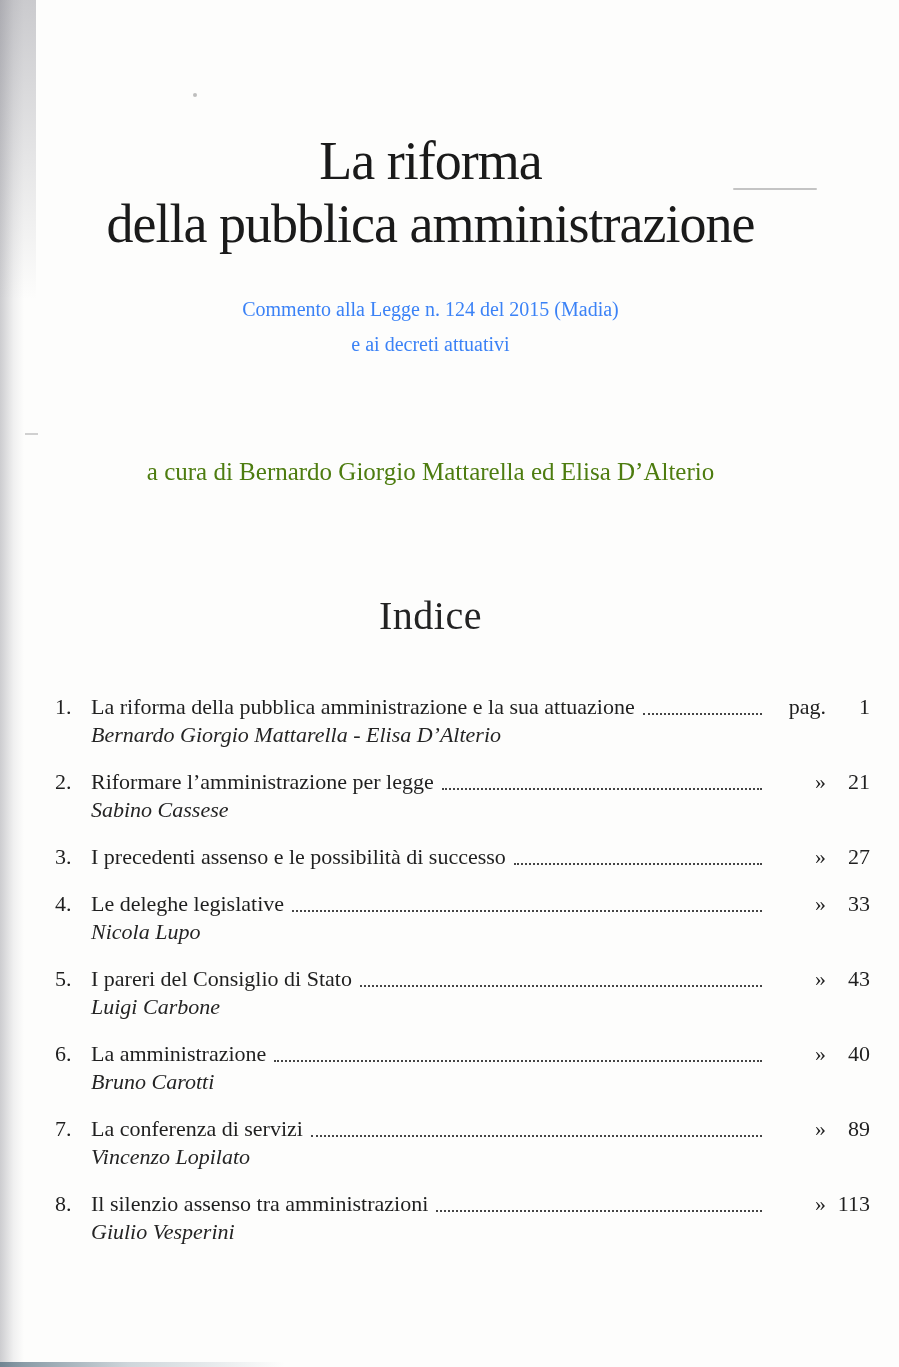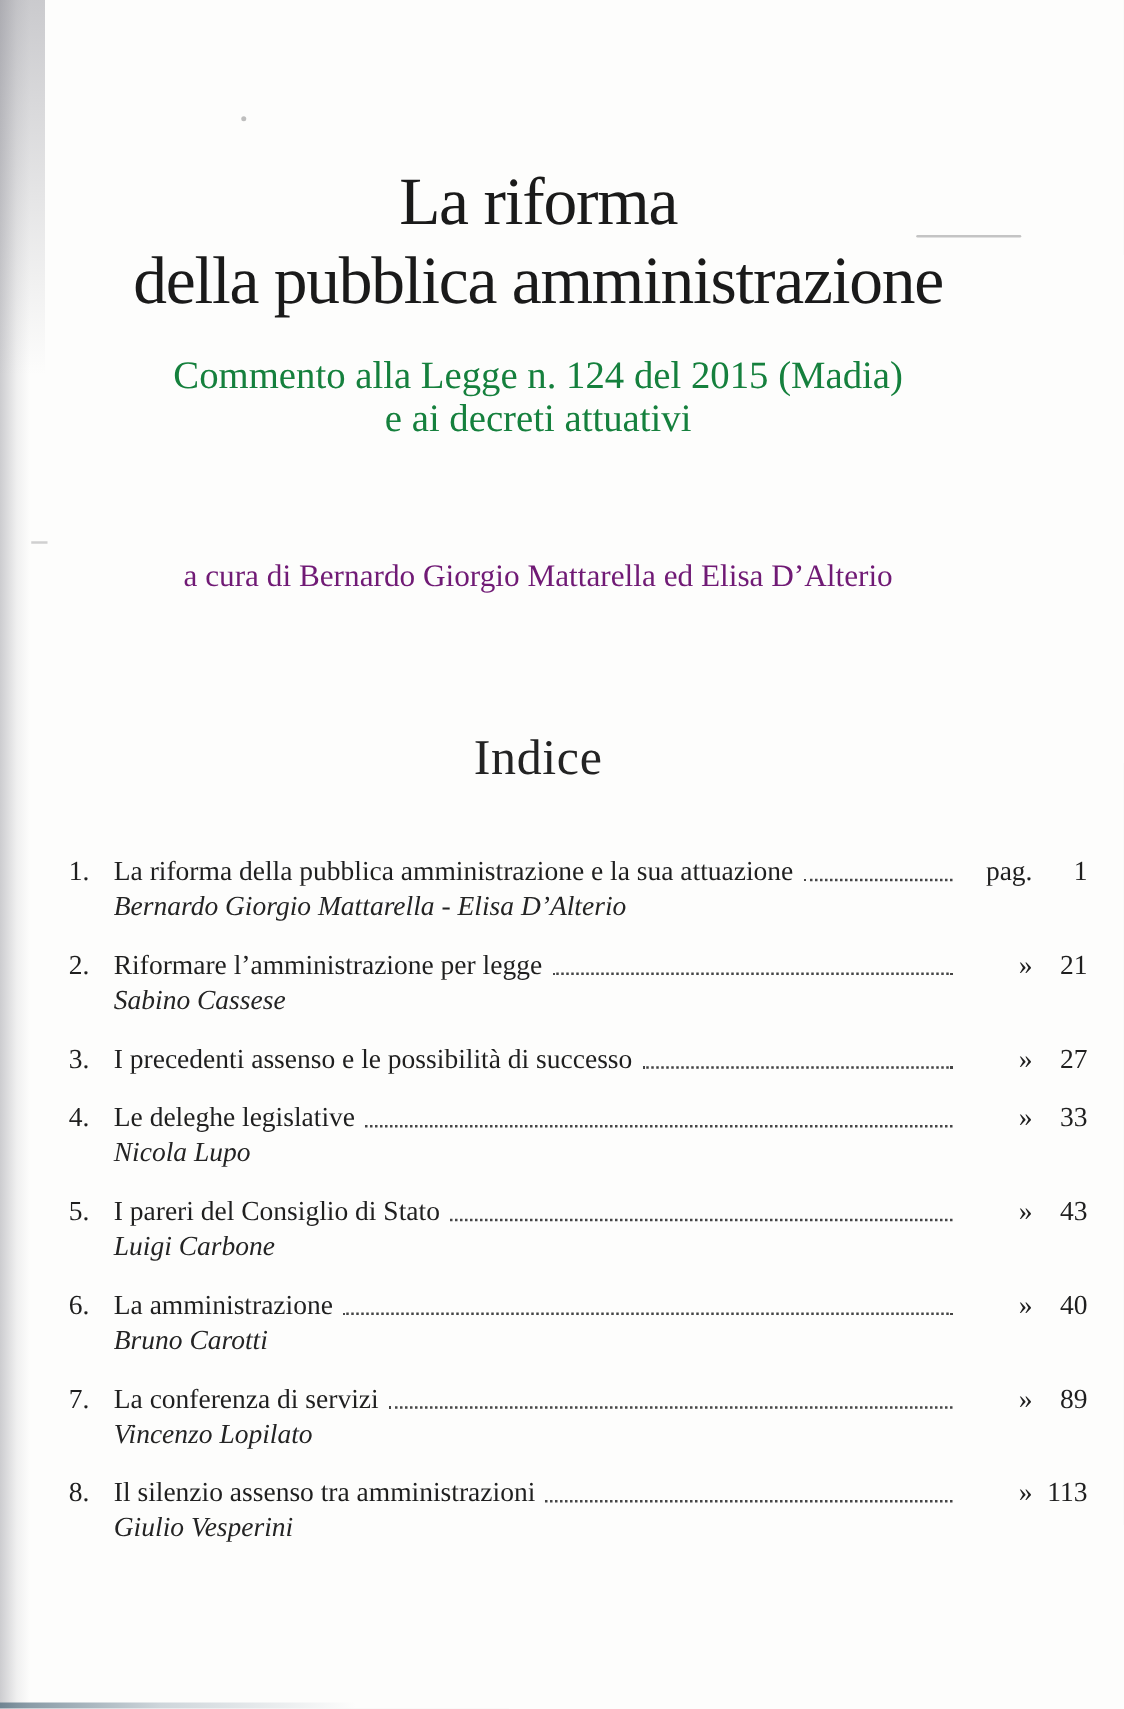--- a/index.html
+++ b/index.html
@@ -73,29 +73,29 @@
   .book-title {
     margin: 0;
     padding-top: 130px;
     font-size: 54px;
     line-height: 63px;
     font-weight: normal;
     color: #1a1a1a;
     letter-spacing: -1px;
   }
   .book-subtitle {
-    margin-top: 26px;
-    font-size: 31px;
+    margin-top: 36px;
+    font-size: 20px;
     line-height: 35px;
-    color: #15803d;
+    color: #3b82f6;
   }
   .editors {
     margin-top: 96px;
     font-size: 25px;
-    color: #701a75;
+    color: #4d7c0f;
   }
   .index-heading {
     margin: 0;
     margin-top: 106px;
     font-size: 40px;
     font-weight: normal;
     color: #232323;
     letter-spacing: 0.5px;
   }
 

